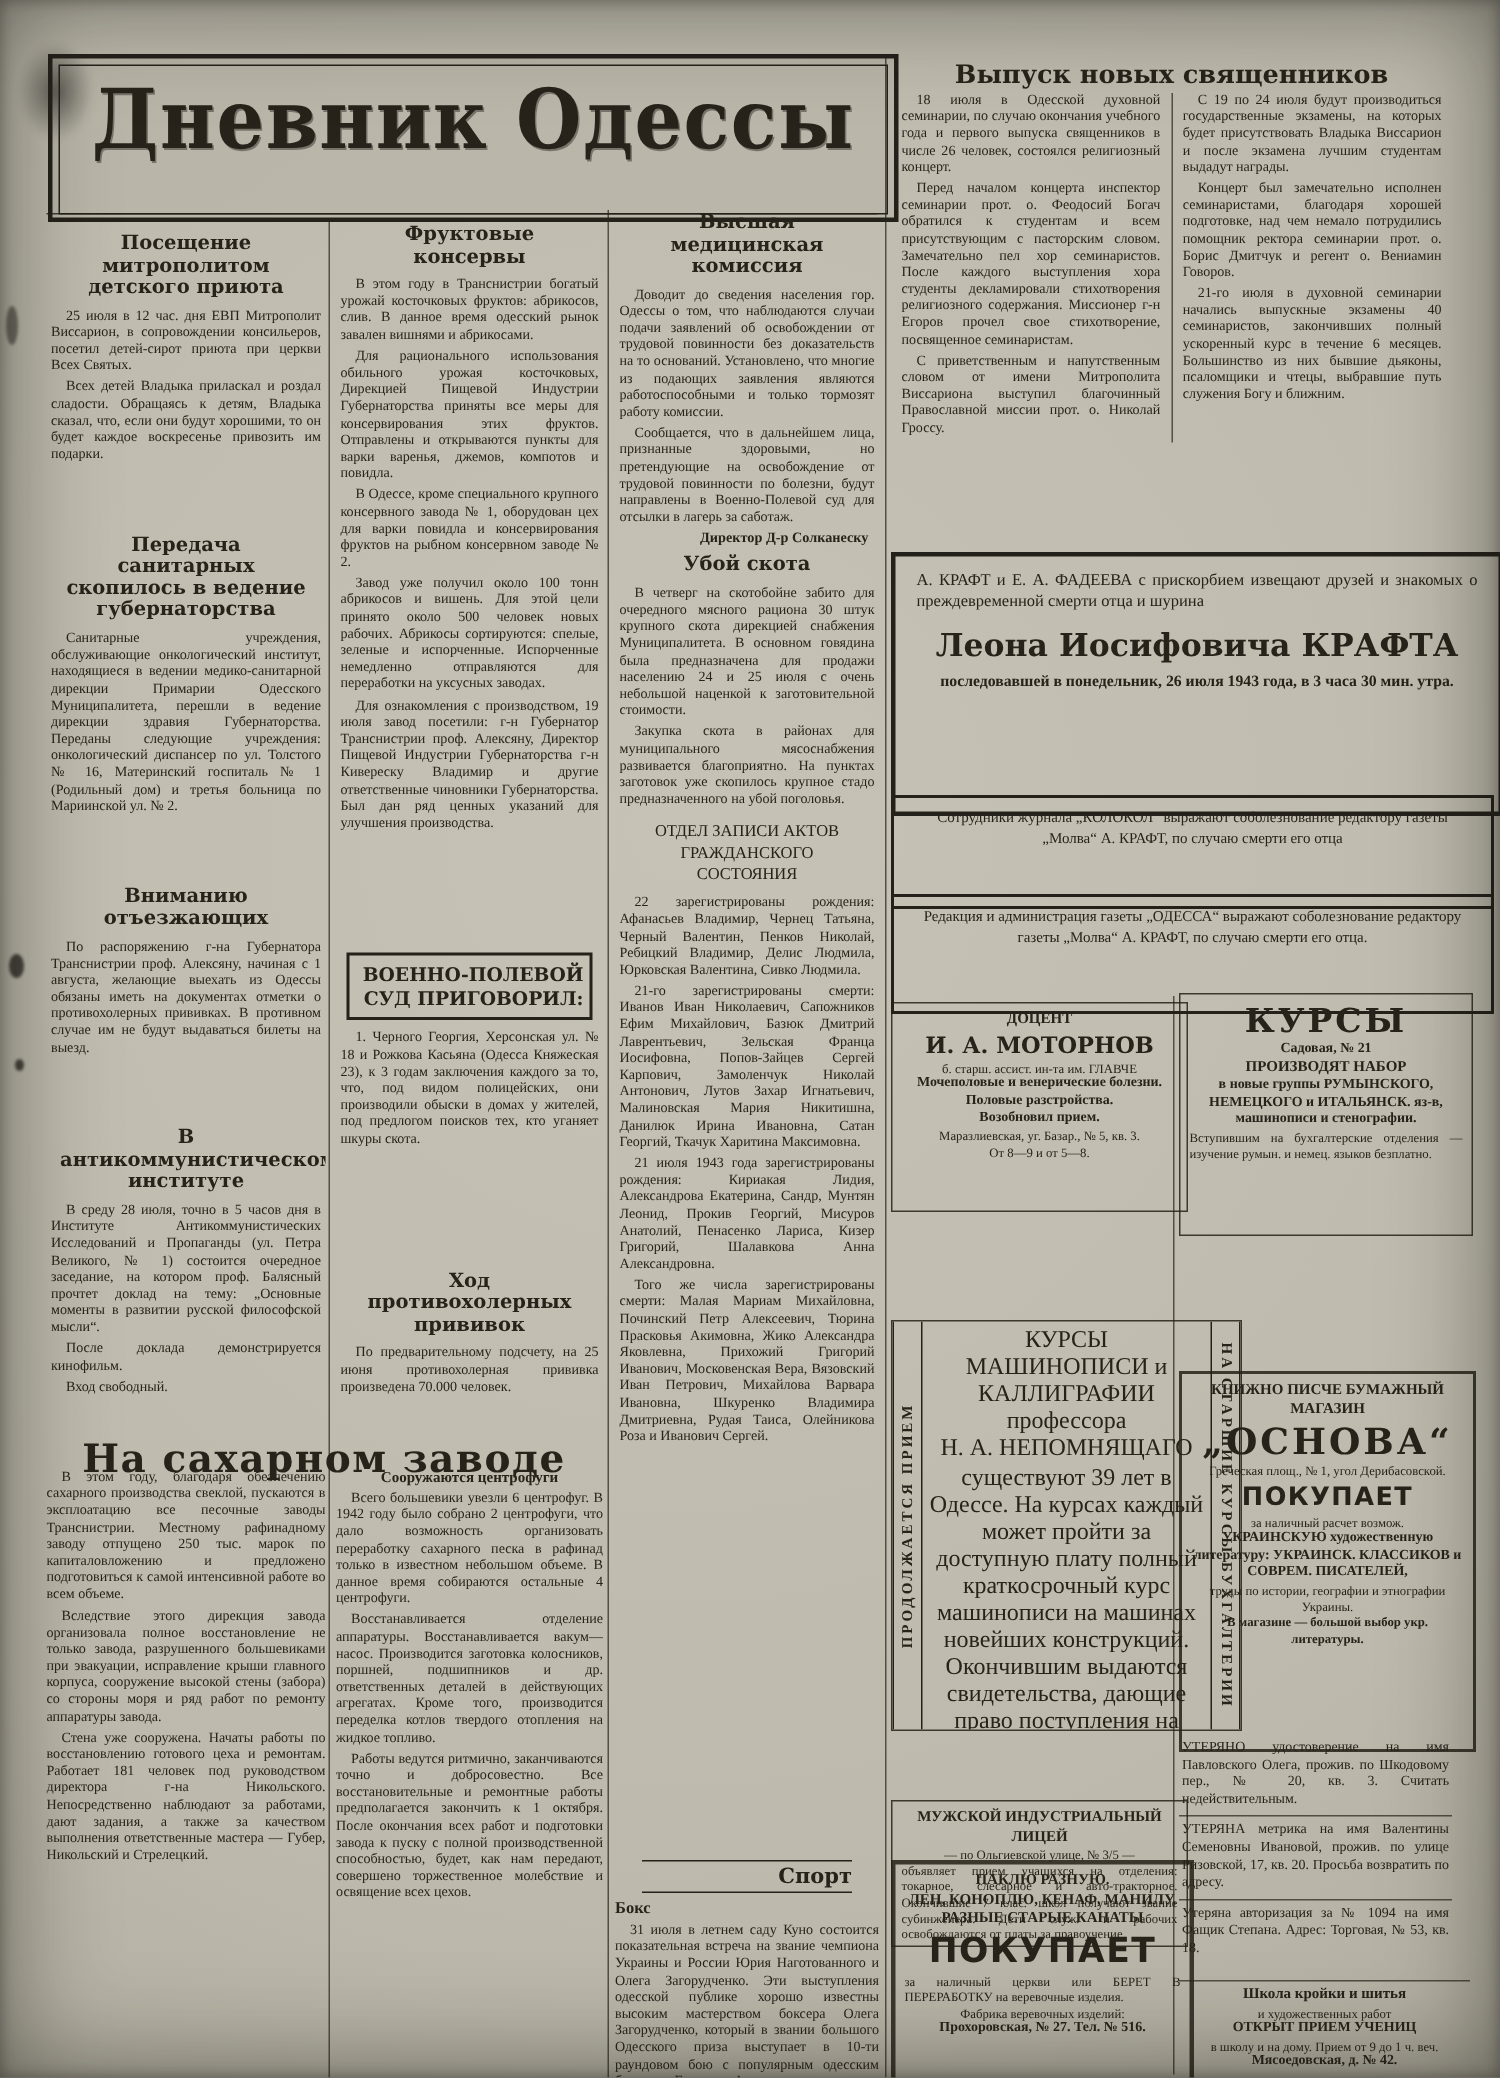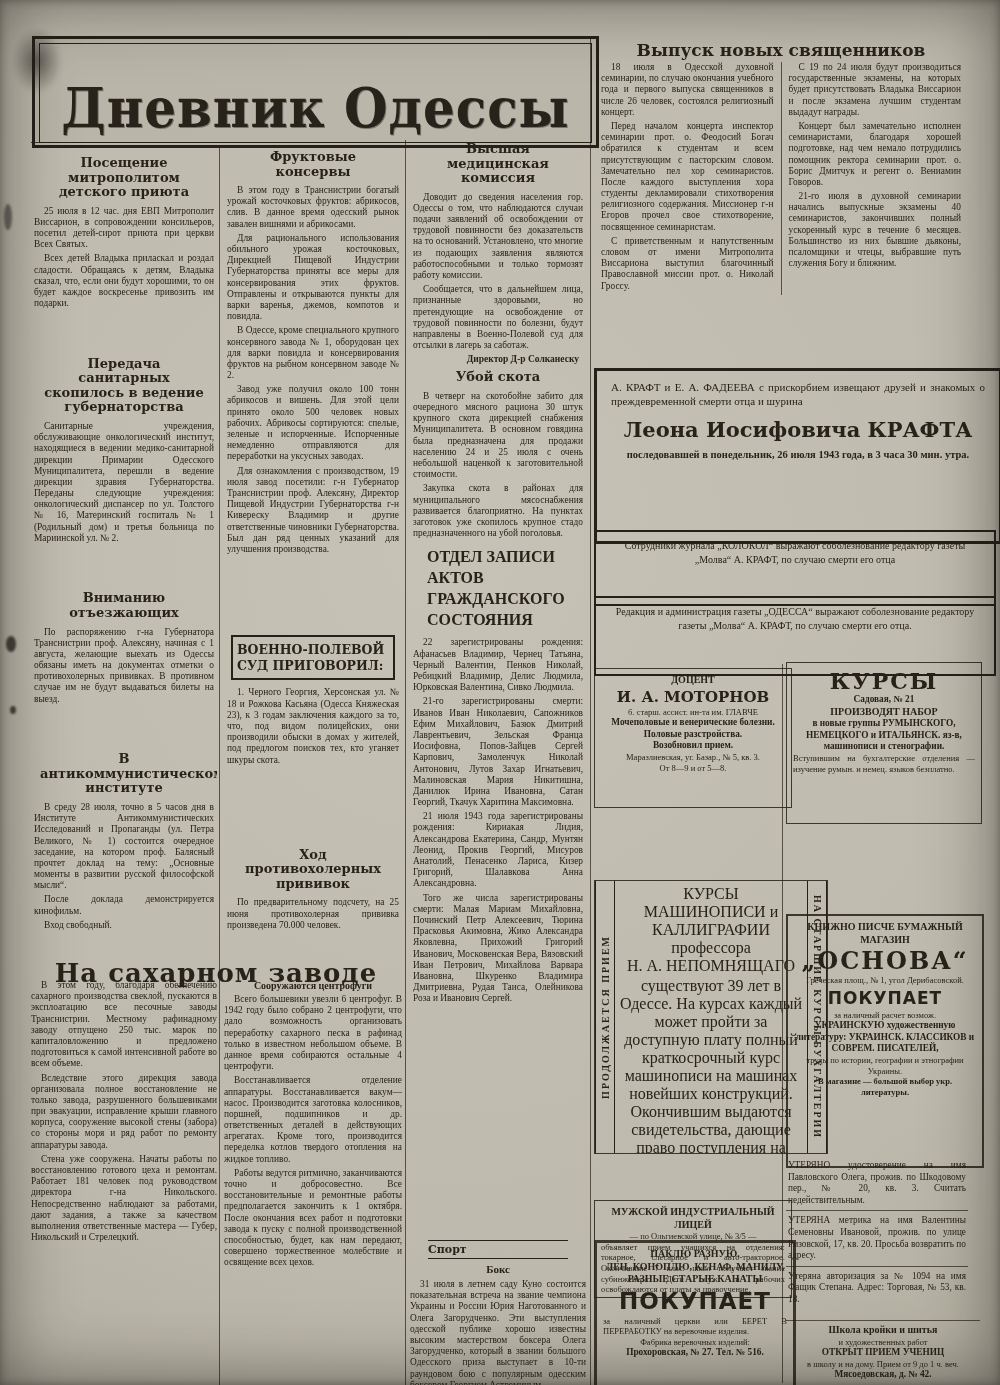--- a/index.html
+++ b/index.html
@@ -16,37 +16,37 @@
 
   section{position:absolute;overflow:hidden}
   .col{display:flex;flex-direction:column;justify-content:space-between}
   .art{margin:0 3px}
   .t{font-weight:bold;text-align:center;font-size:13px;line-height:1.12;margin:4px 6px 6px;font-family:"DejaVu Serif",serif}
   .paras p{font-size:9.4px;line-height:1.19;text-align:justify;text-indent:10px;margin:0 0 3px}
   .sig{font-size:9.5px;font-weight:bold;text-align:right;margin:2px 4px 6px}
   .subhead{font-size:10px;font-weight:bold;text-align:center;margin:0 0 3px}
 
   .masthead{position:absolute;left:32px;top:36px;width:553px;height:98px;border:3px solid #24201a;padding:4px;background:rgba(0,0,0,.03)}
-  .mh-inner{height:100%;border:1px solid #24201a;display:flex;align-items:flex-start}
+  .mh-inner{height:100%;border:1px solid #24201a;display:flex;align-items:flex-end}
   .mh-orn{width:22px;margin:3px;background:repeating-linear-gradient(45deg,#24201a 0 3px,transparent 3px 7px)}
   .mh-title{flex:1;display:flex;align-items:center;justify-content:center;font-family:"DejaVu Serif",serif;
     font-weight:bold;font-size:50px;letter-spacing:1px;transform:scaleY(1.1);text-shadow:1px 1px 0 rgba(20,18,14,.4);white-space:nowrap}
 
   .big-t{font-size:17px;font-weight:bold;text-align:center;margin:0 0 2px;font-family:"DejaVu Serif",serif}
   .twocol{display:flex}
   .twocol .c{width:50%;padding:0 7px}
   .twocol .c + .c{border-left:1px solid rgba(38,33,24,.7)}
 
-  .courtbox{border:2px solid #24201a;margin:2px 4px 7px;padding:5px 4px;text-align:left;font-weight:bold;
+  .courtbox{border:2px solid #24201a;margin:2px 4px 7px;padding:5px 4px;text-align:right;font-weight:bold;
     font-size:12.5px;line-height:1.25;font-family:"DejaVu Serif",serif}
-  .t-zags{font-size:16px;font-weight:bold;line-height:1.3;margin:8px 14px 7px}
-
-  .sport-t{font-size:11px;font-weight:bold;text-align:left;border-top:1.5px solid #24201a;border-bottom:1.5px solid #24201a;
+  .t-zags{font-size:11px;font-weight:normal;text-align:center;line-height:1.3;margin:8px 14px 7px}
+
+  .sport-t{font-size:14px;font-weight:bold;text-align:right;border-top:1.5px solid #24201a;border-bottom:1.5px solid #24201a;
     margin:2px 18px 4px;padding:2px 0;font-family:"DejaVu Serif",serif}
-  .sport-sub{font-size:11px;font-weight:bold;text-align:center;margin:0 0 4px}
+  .sport-sub{font-size:11px;font-weight:bold;margin:0 0 4px}
 
   .sugar-t{position:absolute;left:30px;top:936px;width:372px;text-align:center;font-size:26px;font-weight:bold;
     font-family:"DejaVu Serif",serif;letter-spacing:1px}
 
   .obit{border:3px solid #24201a;padding:9px 14px;text-align:center}
   .obit .intro{font-size:11px;line-height:1.3;text-align:justify}
   .obit .name{font-size:21px;font-weight:bold;margin:8px 0 6px;font-family:"DejaVu Serif",serif}
   .obit .tail{font-size:10.5px;font-weight:bold;line-height:1.3}
   .obit2{border:2px solid #24201a;padding:7px 12px;text-align:center;font-size:10px;line-height:1.4}
 

